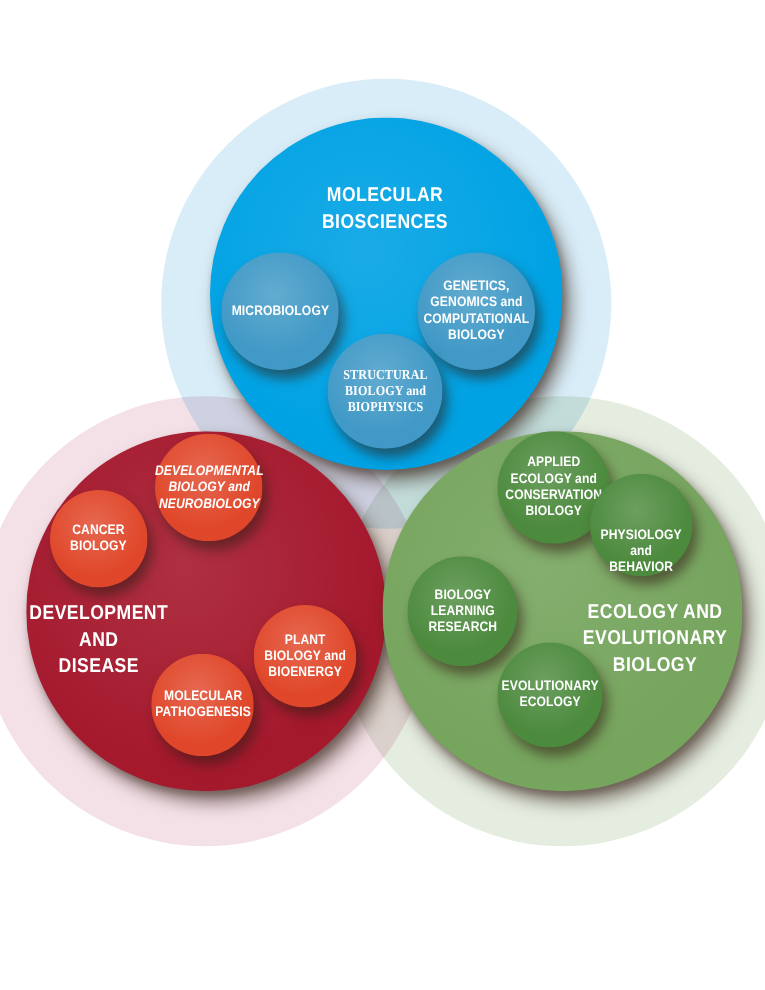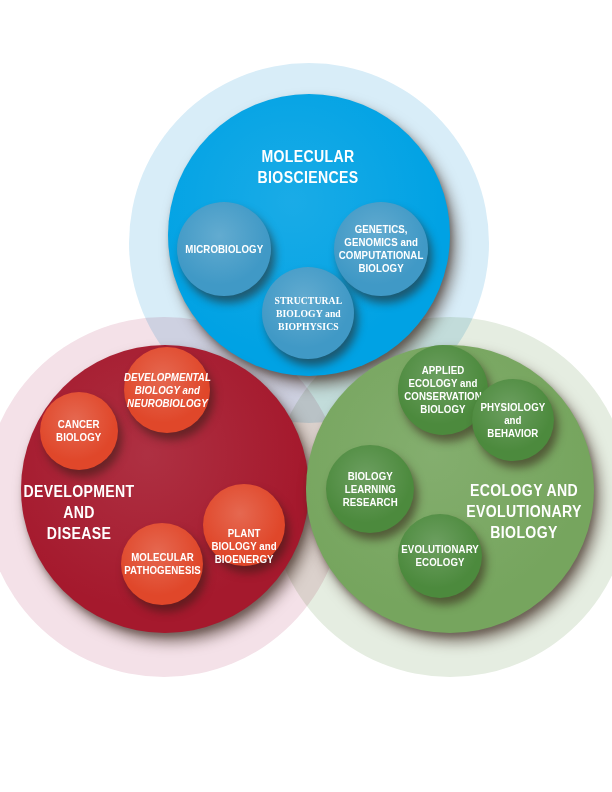--- a/index.html
+++ b/index.html
@@ -101,21 +101,21 @@
         <div class="label-line">BIOLOGY and</div>
         <div class="label-line">NEUROBIOLOGY</div>
       </div>
     </div>
     <div class="sub-circle" style="left: 40px; top: 392px; width: 78px; height: 78px; background-color: rgb(224, 71, 42);">
       <div class="sub-label">
         <div class="label-line">CANCER</div>
         <div class="label-line">BIOLOGY</div>
       </div>
     </div>
-    <div class="sub-circle" style="left: 203px; top: 484px; width: 82px; height: 82px; background-color: rgb(224, 71, 42); align-items: flex-end;">
+    <div class="sub-circle" style="left: 203px; top: 484px; width: 82px; height: 82px; background-color: rgb(224, 71, 42);">
       <div class="sub-label">
         <div class="label-line">PLANT</div>
         <div class="label-line">BIOLOGY and</div>
         <div class="label-line">BIOENERGY</div>
       </div>
     </div>
     <div class="sub-circle" style="left: 121px; top: 523px; width: 82px; height: 82px; background-color: rgb(224, 71, 42);">
       <div class="sub-label">
         <div class="label-line">MOLECULAR</div>
         <div class="label-line">PATHOGENESIS</div>
@@ -128,21 +128,21 @@
     </div>
     <div class="big-circle" style="left: 306px; top: 345px; width: 288px; height: 288px; background-color: rgb(118, 165, 94);"></div>
     <div class="sub-circle" style="left: 370px; top: 345px; width: 90px; height: 90px; background-color: rgb(76, 138, 61); margin-left: 28px;">
       <div class="sub-label">
         <div class="label-line">APPLIED</div>
         <div class="label-line">ECOLOGY and</div>
         <div class="label-line">CONSERVATION</div>
         <div class="label-line">BIOLOGY</div>
       </div>
     </div>
-    <div class="sub-circle" style="left: 472px; top: 379px; width: 82px; height: 82px; background-color: rgb(76, 138, 61);">
+    <div class="sub-circle" style="left: 472px; top: 379px; width: 82px; height: 82px; background-color: rgb(76, 138, 61); align-items: flex-end;">
       <div class="sub-label">
         <div class="label-line">PHYSIOLOGY</div>
         <div class="label-line">and</div>
         <div class="label-line">BEHAVIOR</div>
       </div>
     </div>
     <div class="sub-circle" style="left: 326px; top: 445px; width: 88px; height: 88px; background-color: rgb(76, 138, 61);">
       <div class="sub-label">
         <div class="label-line">BIOLOGY</div>
         <div class="label-line">LEARNING</div>

